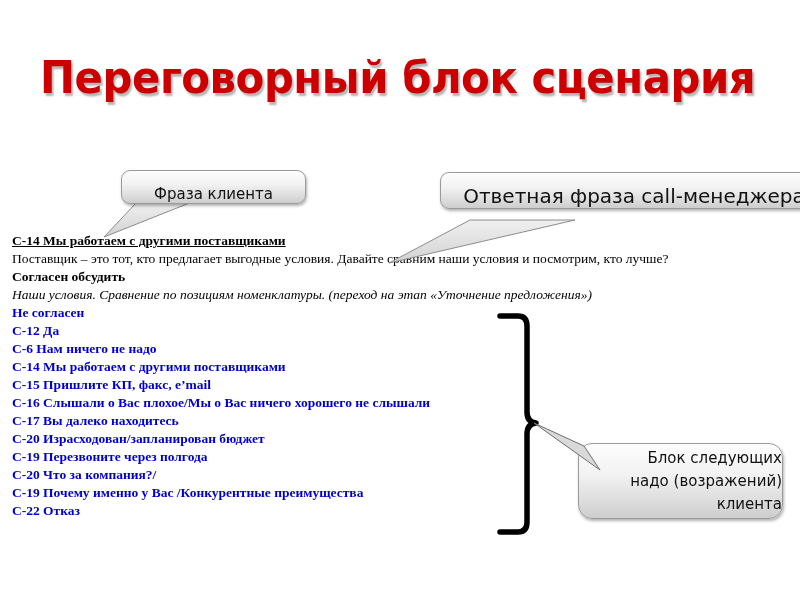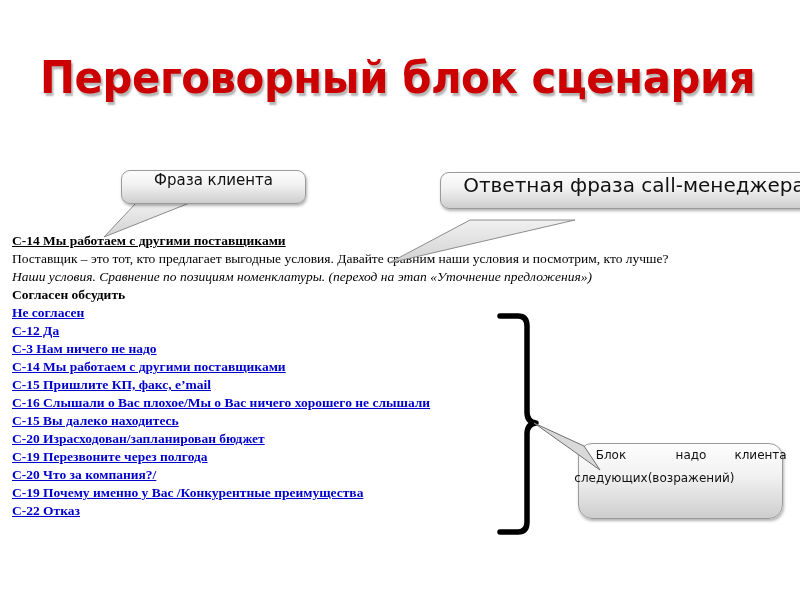--- a/index.html
+++ b/index.html
@@ -62,61 +62,60 @@
   .ln.plain { font-weight: normal; }
   .ln.bold  { font-weight: bold; }
   .ln.italic{ font-style: italic; }
 
   .link {
     font-family: "Liberation Serif", serif;
     font-size: 13.5px;
     line-height: 18px;
     font-weight: bold;
     color: #0000CC;
-    text-decoration: underline;
     white-space: nowrap;
     display: block;
     width: max-content;
     cursor: pointer;
   }
 
   
   .callout {
     position: absolute;
     box-sizing: border-box;
     border: 1px solid #9a9a9a;
     border-radius: 9px;
     background: linear-gradient(to bottom, #fdfdfd 0%, #f2f2f2 42%, #dcdcdc 78%, #cdcdcd 100%);
     box-shadow: 1px 2px 3px rgba(0,0,0,0.30);
     font-family: "DejaVu Sans", sans-serif;
     color: #111111;
     display: flex;
-    align-items: flex-start;
+    align-items: flex-end;
     justify-content: center;
     text-align: center;
     z-index: 5;
   }
 
   #callout-client {
     left: 121px; top: 170px;
     width: 185px; height: 34px;
     font-size: 15px;
   }
   #callout-manager {
     left: 440px; top: 172px;
     width: 388px; height: 37px;
     font-size: 20px;
   }
   #callout-next {
     left: 578px; top: 443px;
     width: 205px; height: 76px;
-    font-size: 12px;
+    font-size: 15px;
     line-height: 23px;
     border-radius: 14px;
-    flex-direction: row;
+    flex-direction: column;
   }
 
   
   #vectors {
     position: absolute;
     left: 0; top: 0;
     width: 800px; height: 600px;
     pointer-events: none;
     z-index: 4;
   }
@@ -146,30 +145,30 @@
     <polygon points="137,202 192,202 104,237" fill="url(#tailGrad)" stroke="#8c8c8c" stroke-width="1"></polygon>
 
     <polygon points="470,220 575,220 389,263" fill="url(#tailGrad)" stroke="#8c8c8c" stroke-width="1"></polygon>
 
     <path d="M 500,316 L 518,316 Q 527,316 527,326 L 527,412 Q 527,422 536,423 Q 527,424 527,434 L 527,522 Q 527,532 518,532 L 500,532" fill="none" stroke="#000000" stroke-width="5.5" stroke-linecap="round" stroke-linejoin="round"></path>
   </svg>
 
   <div id="body-block">
     <div class="ln bold-ul">С-14 Мы работаем с другими поставщиками</div>
     <div class="ln plain">Поставщик – это тот, кто предлагает выгодные условия. Давайте сравним наши условия и посмотрим, кто лучше?</div>
+    <div class="ln bold">Согласен обсудить</div>
     <div class="ln italic">Наши условия. Сравнение по позициям номенклатуры. (переход на этап «Уточнение предложения»)</div>
-    <div class="ln bold">Согласен обсудить</div>
 
     <a class="link">Не согласен</a>
     <a class="link">С-12 Да</a>
-    <a class="link">С-3 Нам ничего не надо</a>
+    <a class="link">С-6 Нам ничего не надо</a>
     <a class="link">С-14 Мы работаем с другими поставщиками</a>
     <a class="link">С-15 Пришлите КП, факс, e’mail</a>
     <a class="link">С-16 Слышали о Вас плохое/Мы о Вас ничего хорошего не слышали</a>
-    <a class="link">С-15 Вы далеко находитесь</a>
+    <a class="link">С-17 Вы далеко находитесь</a>
     <a class="link">С-20 Израсходован/запланирован бюджет</a>
     <a class="link">С-19 Перезвоните через полгода</a>
     <a class="link">С-20 Что за компания?/</a>
     <a class="link">С-19 Почему именно у Вас /Конкурентные преимущества</a>
     <a class="link">С-22 Отказ</a>
   </div>
 
   <div class="callout" id="callout-client">
     <span>Фраза клиента</span>
   </div>

